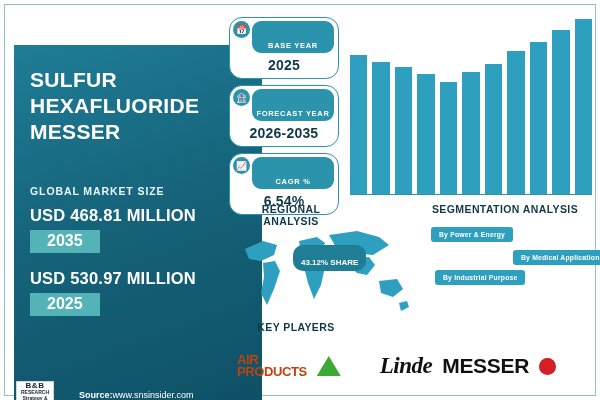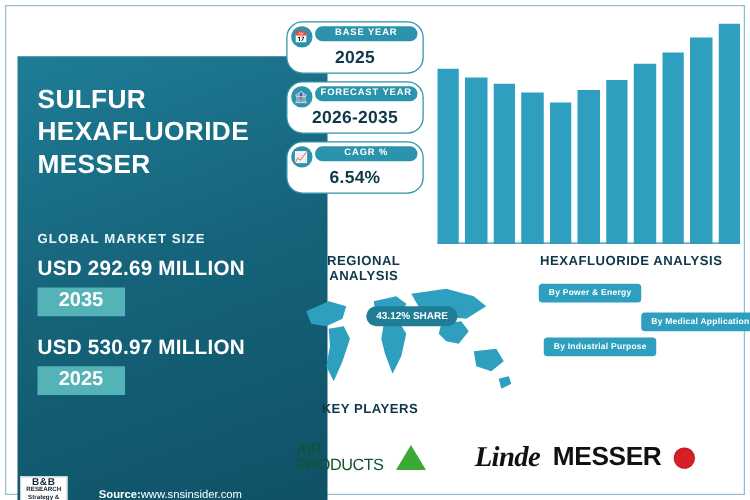--- a/index.html
+++ b/index.html
@@ -56,21 +56,21 @@
   .badges{position:absolute;left:224px;top:12px;width:110px;}
   .badge{
     position:relative;margin-bottom:6px;
     border:1px solid #2c93ad;border-radius:13px;
     background:#ffffff;
     padding:3px 4px 4px 4px;
     text-align:center;
   }
   .badge .cap{
     background:#2c93ad;color:#fff;font-size:7.5px;font-weight:bold;
-    letter-spacing:.7px;border-radius:9px;padding:0 0 3px 0;
+    letter-spacing:.7px;border-radius:9px;padding:20px 0 3px 0;
     margin:0 0 0 18px;
   }
   .badge .num{
     font-size:14px;font-weight:bold;color:#10384a;margin-top:4px;margin-bottom:1px;
     letter-spacing:.2px;
   }
   .badge .ico{
     position:absolute;left:3px;top:3px;width:17px;height:17px;border-radius:50%;
     background:#2c93ad;color:#ffffff;font-size:9px;
     display:flex;align-items:center;justify-content:center;
@@ -98,39 +98,39 @@
   }
   .h-key{
     position:absolute;left:232px;top:316px;width:118px;text-align:center;
     font-size:10.5px;font-weight:bold;color:#10384a;letter-spacing:.4px;
   }
   
   .map{position:absolute;left:228px;top:214px;width:180px;height:100px;}
   .sharebubble{
     position:absolute;left:60px;top:26px;
     background:#1f7d96;color:#fff;border-radius:10px;
-    font-size:8px;font-weight:bold;padding:3px 8px 4px 8px;
+    font-size:8px;font-weight:bold;padding:13px 8px 4px 8px;
     white-space:nowrap;
   }
   
   .pill{
     position:absolute;background:#2e9fbf;color:#ffffff;
     font-size:6.8px;font-weight:bold;border-radius:3px;
     padding:4px 8px 4px 8px;white-space:nowrap;letter-spacing:.2px;
   }
   .p1{left:426px;top:222px;}
   .p2{left:508px;top:245px;}
   .p3{left:430px;top:265px;}
   
   .players{
     position:absolute;left:232px;top:340px;width:352px;height:42px;
     display:flex;align-items:center;gap:10px;
   }
   .ap{
-    color:#14532d;font-weight:normal;line-height:12px;letter-spacing:-.4px;
+    color:#c2410c;font-weight:bold;line-height:12px;letter-spacing:-.4px;
   }
   .ap .l1{font-size:13px;}
   .ap .l2{font-size:13px;}
   .apmark{
     width:24px;height:20px;background:#3aaa35;
     clip-path:polygon(50% 0%,100% 100%,0% 100%);
     position:relative;
   }
   .linde{
     font-family:"Liberation Serif", serif;font-size:23px;font-style:italic;
@@ -149,21 +149,21 @@
 
   <div class="left">
     <div class="title">
       <div>SULFUR</div>
       <div>HEXAFLUORIDE</div>
       <div>MESSER</div>
     </div>
 
     <div class="gms-label">GLOBAL MARKET SIZE</div>
 
-    <div class="val">USD 292.69 MILLION</div>
+    <div class="val">USD 468.81 MILLION</div>
     <div class="yearchip">2035</div>
 
     <div class="val val2">USD 530.97 MILLION</div>
     <div class="yearchip">2025</div>
 
     <div class="srcrow">
       <div class="srclogo">
         <div class="big">B&amp;B</div>
         <div>RESEARCH</div>
         <div>Strategy &amp; Stats</div>
@@ -203,21 +203,21 @@
         <div class="bar" title="2031: 435.59" style="height: 131px; background: rgb(46, 159, 191);"></div>
         <div class="bar" title="2032: 464.09" style="height: 144px; background: rgb(46, 159, 191);"></div>
         <div class="bar" title="2033: 494.45" style="height: 153px; background: rgb(46, 159, 191);"></div>
         <div class="bar" title="2034: 526.79" style="height: 165px; background: rgb(46, 159, 191);"></div>
         <div class="bar" title="2035: 557.66" style="height: 176px; background: rgb(46, 159, 191);"></div>
       </div>
     <div class="axis"></div>
   </div>
 
   <div class="h-reg">REGIONAL ANALYSIS</div>
-  <div class="h-seg">HEXAFLUORIDE ANALYSIS</div>
+  <div class="h-seg">SEGMENTATION ANALYSIS</div>
   <div class="h-key">KEY PLAYERS</div>
 
   <div class="map">
     <svg width="180" height="100" viewBox="0 0 180 100">
       <g fill="#2e9fbf">
         <path d="M12 30 L30 22 L44 26 L41 36 L28 42 L16 40 Z"></path>
         <path d="M30 44 L42 42 L47 52 L41 70 L34 86 L28 74 L31 58 Z"></path>
         <path d="M66 22 L84 18 L92 24 L88 34 L78 38 L68 34 Z"></path>
         <path d="M74 40 L86 38 L92 48 L88 66 L81 80 L75 64 L72 52 Z"></path>
         <path d="M96 16 L124 12 L146 18 L156 26 L140 36 L120 34 L104 30 Z"></path>

